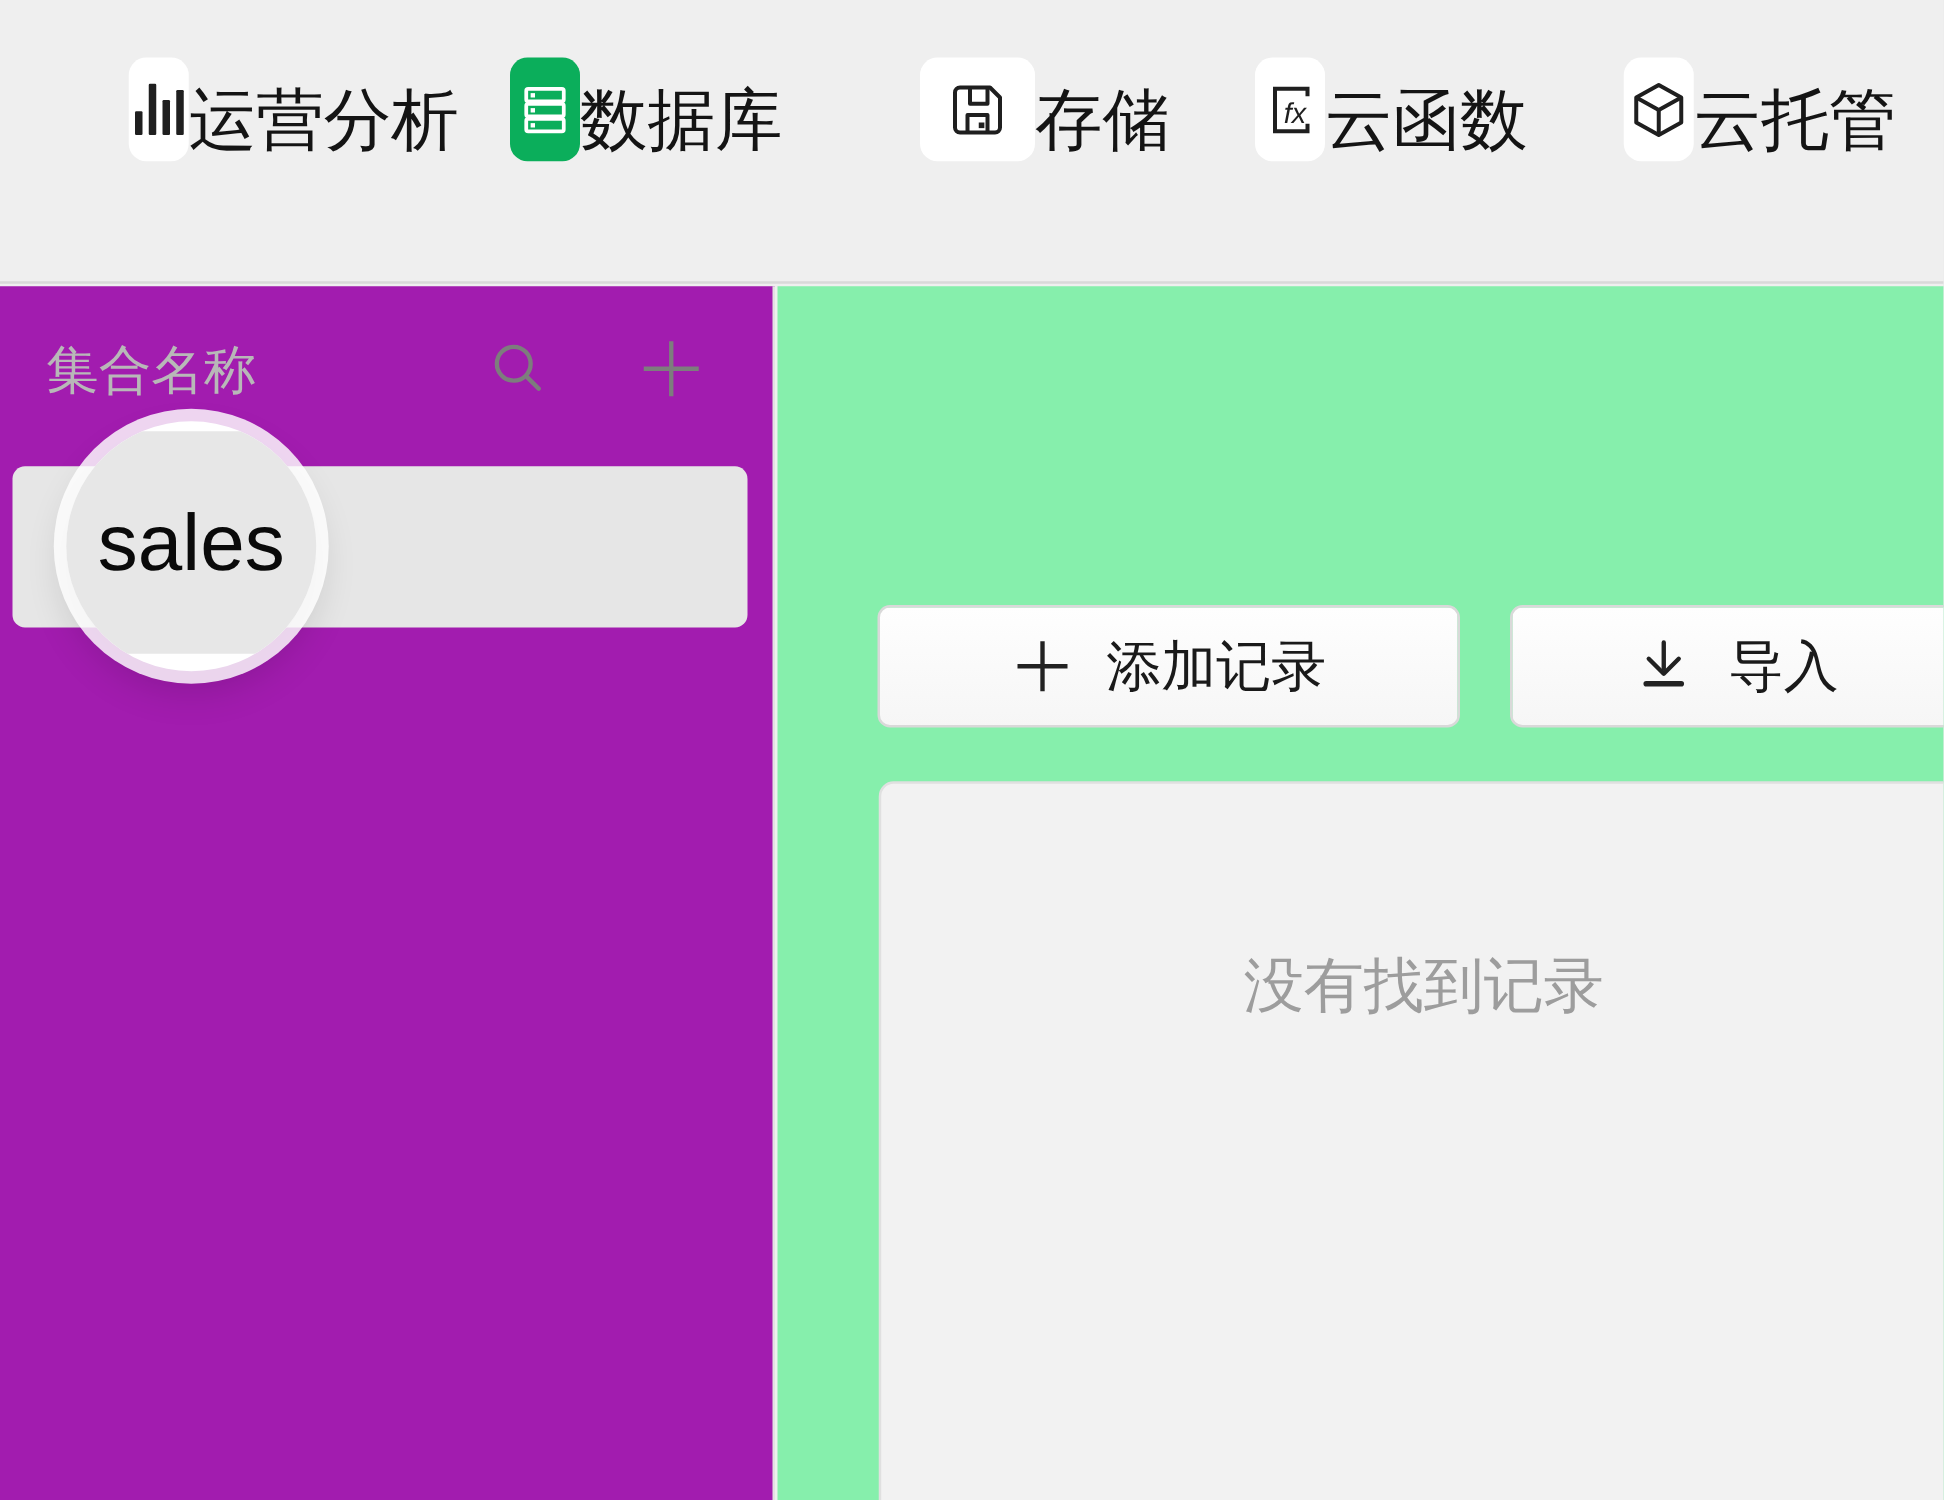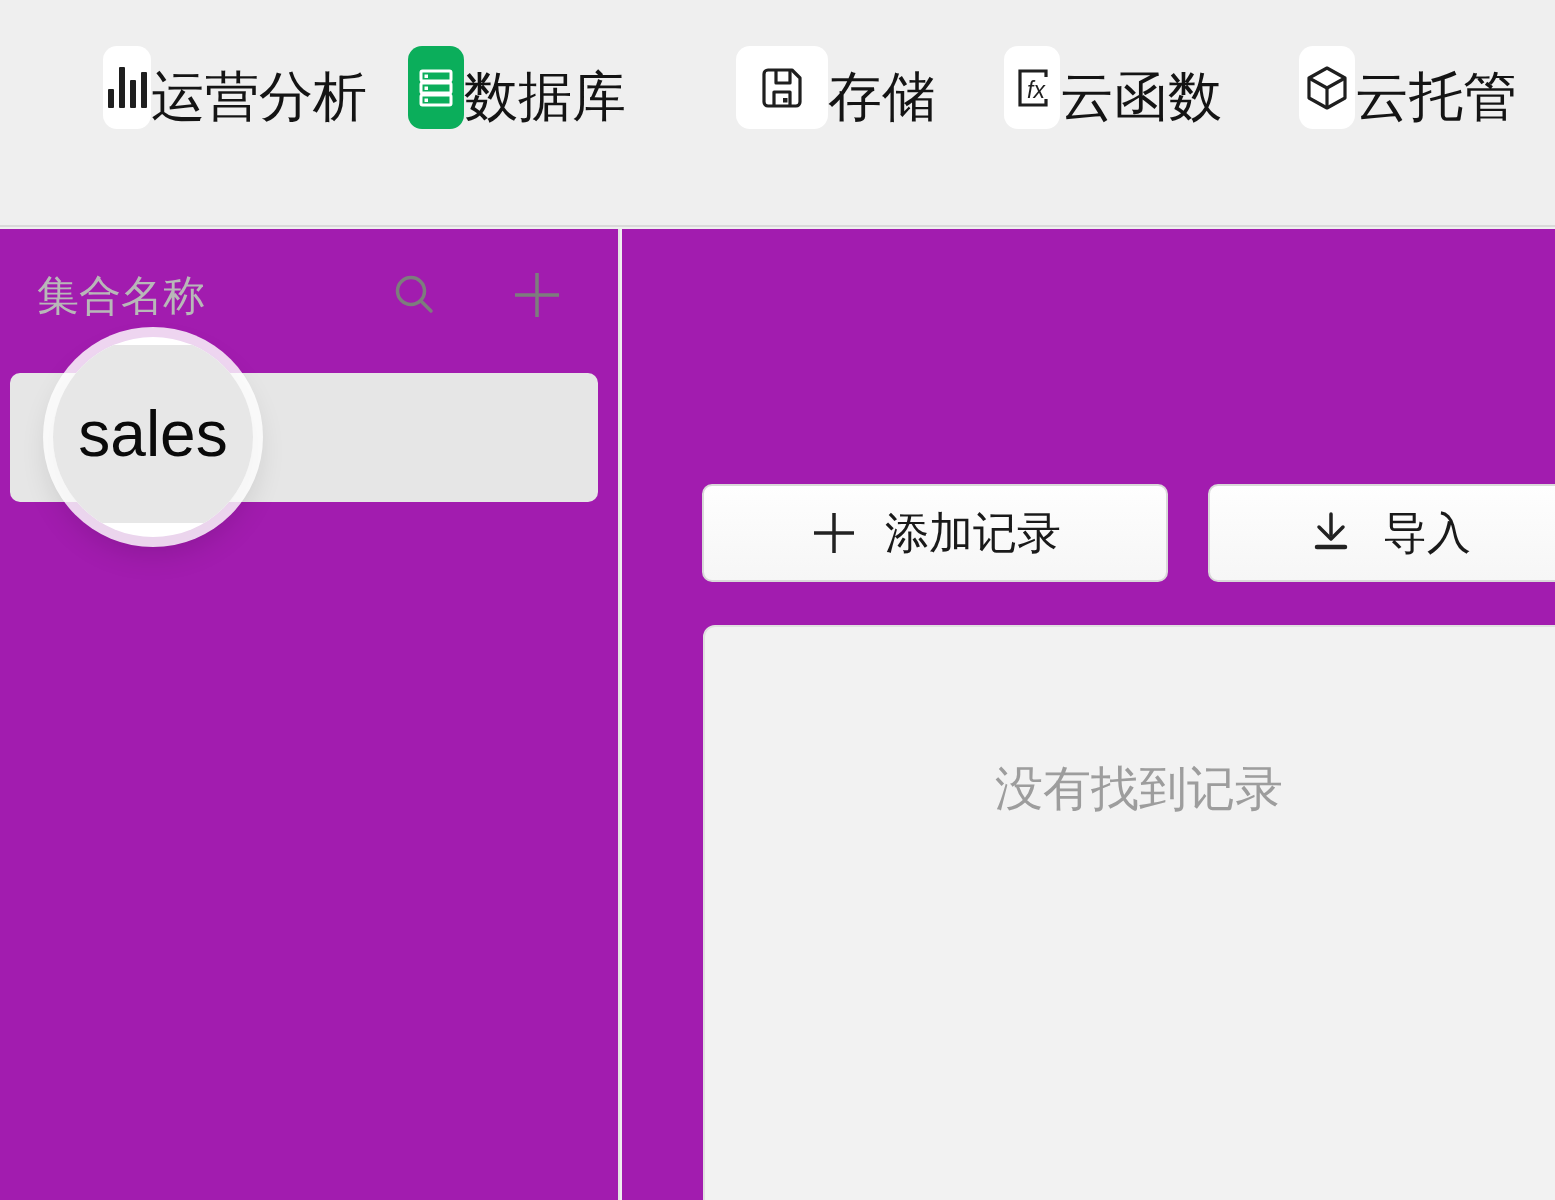--- a/index.html
+++ b/index.html
@@ -32,21 +32,21 @@
   .collection-row .row-label{position:absolute;left:70px;top:50%;transform:translateY(-50%);
     font-size:52px;color:#141414;}
   
   .loupe{position:absolute;left:53px;top:108px;width:200px;height:200px;border-radius:50%;
     background:#ffffff;overflow:hidden;z-index:3;
     box-shadow:0 0 0 10px rgba(255,255,255,0.82),0 14px 32px rgba(0,0,0,0.16);}
   .loupe-band{position:absolute;left:-12px;right:-12px;top:8px;height:178px;background:#e7e7e7;}
   .loupe-text{position:absolute;left:50%;top:50%;transform:translate(-50%,-54%);
     font-size:64px;color:#0a0a0a;}
   
-  .main{position:absolute;left:622px;top:229px;right:0;bottom:0;background:#a21caf;overflow:hidden;text-decoration:underline;}
+  .main{position:absolute;left:622px;top:229px;right:0;bottom:0;background:#86efac;overflow:hidden;text-decoration:underline;}
   .btn{position:absolute;top:255px;height:98px;box-sizing:border-box;border-radius:10px;
     background:linear-gradient(#fefefe,#f6f6f6);border:2px solid #d9d9d9;
     display:flex;align-items:center;justify-content:center;gap:26px;
     font-size:44px;color:#1a1a1a;cursor:pointer;white-space:nowrap;}
   .btn-add{left:80px;width:466px;}
   .btn-import{left:586px;width:400px;padding-right:40px;}
   .panel{position:absolute;left:81px;top:396px;width:872px;height:740px;box-sizing:border-box;
     background:#f2f2f2;border:2px solid #e0e0e0;border-radius:12px;}
   .empty-text{padding-top:130px;text-align:center;font-size:48px;color:#9d9d9d;}
   svg{display:block;}

